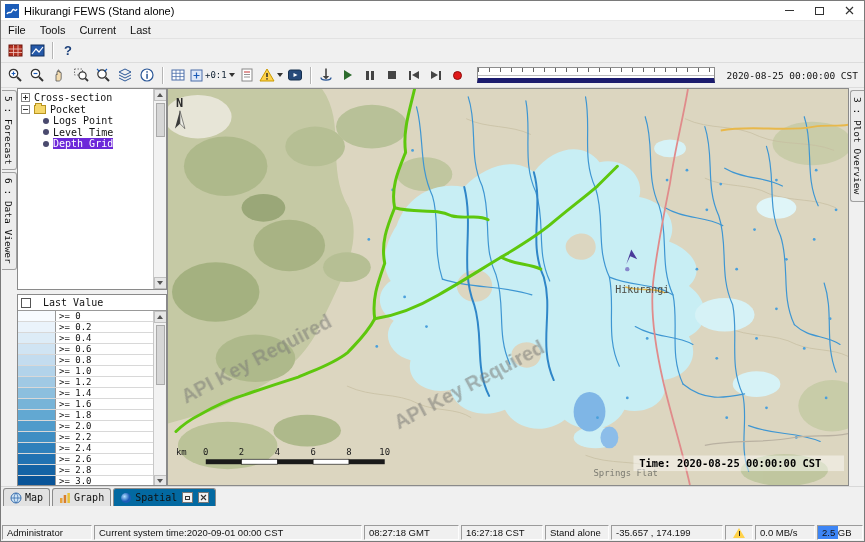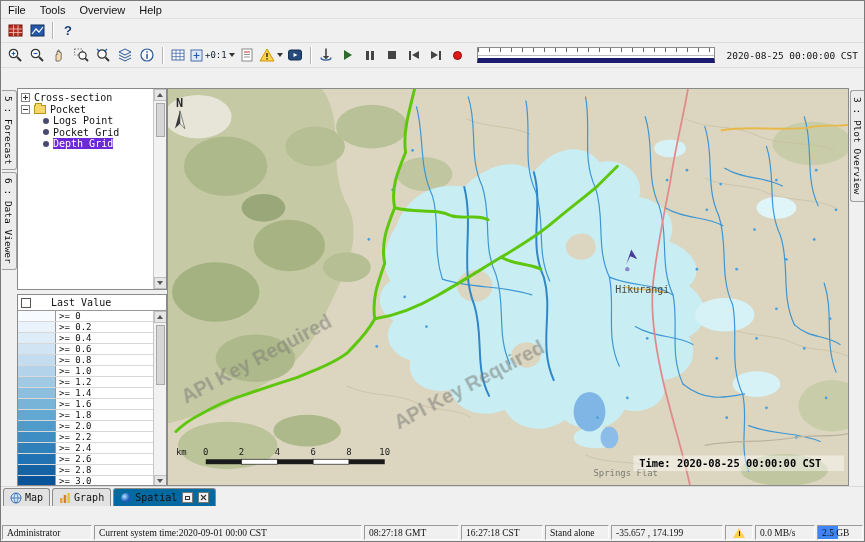--- a/index.html
+++ b/index.html
@@ -66,21 +66,21 @@
   .tlabel{line-height:11px}
   .trow.sel .tlabel{background:#6d28d9;color:#fff}
   .vscroll{position:absolute;top:0;right:0;bottom:0;width:13px;background:#f2f2f2;border-left:1px solid #c8c8c8;display:flex;flex-direction:column;align-items:center}
   .sbtn{width:13px;height:12px;display:flex;align-items:center;justify-content:center;background:#e6e6e6;border:1px solid #c0c0c0}
   .arr-up{width:0;height:0;border-left:3px solid transparent;border-right:3px solid transparent;border-bottom:4px solid #555}
   .arr-dn{width:0;height:0;border-left:3px solid transparent;border-right:3px solid transparent;border-top:4px solid #555}
   .thumb{width:9px;height:34px;background:#d6d6d6;border:1px solid #aaa;margin-top:2px}
   .splitter{height:4px}
 
   .legend{flex:1;background:#fff;border:1px solid #8a8a8a;display:flex;flex-direction:column;font-family:"DejaVu Sans Mono",monospace;overflow:hidden}
-  .lg-head{height:16px;display:flex;align-items:center;gap:20px;padding:0 3px;border-bottom:1px solid #999;flex:none}
+  .lg-head{height:16px;display:flex;align-items:center;gap:12px;padding:0 3px;border-bottom:1px solid #999;flex:none}
   .checkbox{width:10px;height:10px;border:1px solid #555;background:#fff;flex:none}
   .lg-headlabel{font-size:10px}
   .lg-bodywrap{flex:1;display:flex;position:relative}
   .lg-rows{flex:1;display:flex;flex-direction:column}
   .lg-row{flex:1;display:flex;border-bottom:1px solid #d8d8d8}
   .lg-swatch{width:38px;border-right:1px solid #999;flex:none}
   .lg-label{font-size:9px;line-height:10px;padding-left:3px;display:flex;align-items:center}
   .lg-vscroll{width:13px;background:#f2f2f2;border-left:1px solid #c8c8c8;display:flex;flex-direction:column;align-items:center;flex:none}
 
   .mapwrap{flex:1;position:relative;border:1px solid #8a8a8a;background:#dcd6c0;overflow:hidden}
@@ -91,39 +91,59 @@
   .btab{display:flex;align-items:center;gap:3px;padding:0 6px;height:18px;border:1px solid #8a8a8a;border-bottom:none;border-radius:3px 3px 0 0;background:#e2e2e2;font-family:"DejaVu Sans Mono",monospace;font-size:10px}
   .btab.active{background:#0369a1}
   .minibtn{width:11px;height:11px;border:1px solid #777;background:#f2f2f2;display:flex;align-items:center;justify-content:center;margin-left:2px}
   .minibox{width:5px;height:4px;border:1px solid #333}
 
   .logsrow{position:absolute;left:0;right:0;bottom:17px;height:18px;background:#f0f0f0;display:flex;align-items:center;padding:0 2px;border-top:1px solid #cfcfcf}
   .logsbtn{height:15px;padding:0 7px;font-size:10px;background:#e9e9e9;border:1px solid;border-color:#fdfdfd #7d7d7d #7d7d7d #fdfdfd}
 
   .statusbar{position:absolute;left:0;right:0;bottom:0;height:17px;background:#f0f0f0;display:flex;gap:2px;padding:1px}
   .scell{border:1px solid;border-color:#9b9b9b #fdfdfd #fdfdfd #9b9b9b;height:15px;display:flex;align-items:center;padding:0 4px;
-         font-family:Liberation Serif, serif;font-size:9.5px;white-space:nowrap;overflow:hidden;flex:none}
+         font-family:Liberation Sans, sans-serif;font-size:9.5px;white-space:nowrap;overflow:hidden;flex:none}
   .mem{position:relative;justify-content:flex-start}
   .memfill{position:absolute;left:0;top:0;bottom:0;width:45%;background:#3d85f5}
   .memtext{position:relative;z-index:1}
   .warncell{justify-content:center}
   .warntri{width:0;height:0;border-left:6px solid transparent;border-right:6px solid transparent;border-bottom:10px solid #ffd24a;position:relative}
   .warntri::after{content:"";position:absolute;left:-0.5px;top:3px;width:1px;height:5px;background:#222}
 </style>
 </head>
 <body>
 
 <div class="window">
 
+  <div class="titlebar">
+    <svg width="14" height="14" viewBox="0 0 14 14">
+        <rect width="14" height="14" fill="#1b5cb8"></rect>
+        <path d="M2,10 C4,6 5,11 7,7 C9,3 10,9 12,5" stroke="#fff" stroke-width="1.5" fill="none"></path>
+      </svg>
+    <span class="titletext">Hikurangi FEWS  (Stand alone)</span>
+    <div class="winbtns">
+      <div class="wbtn">
+          <span class="minline"></span>
+        </div>
+      <div class="wbtn">
+          <span class="maxbox"></span>
+        </div>
+      <div class="wbtn">
+          <svg width="9" height="9" viewBox="0 0 9 9">
+            <path d="M1,1 L8,8 M8,1 L1,8" stroke="#333" stroke-width="1.2"></path>
+          </svg>
+        </div>
+    </div>
+  </div>
 
   <div class="menubar">
     <span class="menuitem">File</span>
     <span class="menuitem">Tools</span>
-    <span class="menuitem">Overview</span>
-    <span class="menuitem">Help</span>
+    <span class="menuitem">Current</span>
+    <span class="menuitem">Last</span>
   </div>
 
   <div class="toolbar toolbar1">
     <div class="tbtn">
       <svg width="15" height="15" viewBox="0 0 15 15">
           <rect x="1" y="2" width="13" height="11" fill="#b23020" stroke="#6e150b"></rect>
           <path d="M1,6 H14 M1,9.5 H14 M5.5,2 V13 M10,2 V13" stroke="#f2c9c2" stroke-width="0.8" fill="none"></path>
         </svg>
     </div>
     <div class="tbtn">
@@ -286,21 +306,21 @@
             </span>
           <span class="folder"></span>
           <span class="tlabel">Pocket</span>
         </div>
         <div class="trow child">
           <span class="dotico"></span>
           <span class="tlabel">Logs Point</span>
         </div>
         <div class="trow child">
           <span class="dotico"></span>
-          <span class="tlabel">Pocket Grid</span>
+          <span class="tlabel">Level Time</span>
         </div>
         <div class="trow child sel">
           <span class="dotico"></span>
           <span class="tlabel">Depth Grid</span>
         </div>
         <div class="vscroll">
           <div class="sbtn">
               <span class="arr-up"></span>
             </div>
           <div class="thumb"></div>

